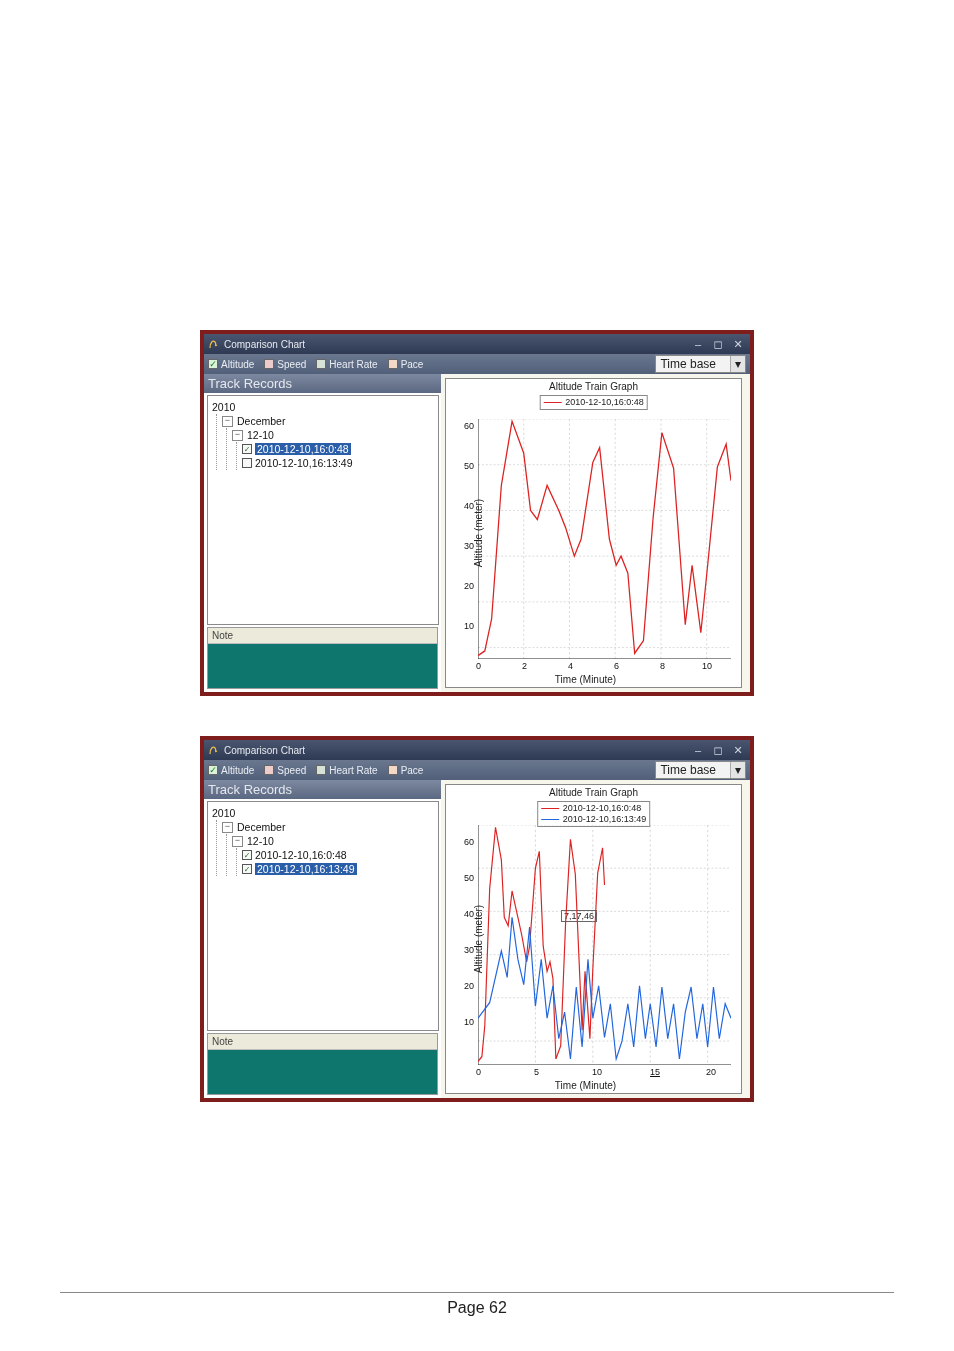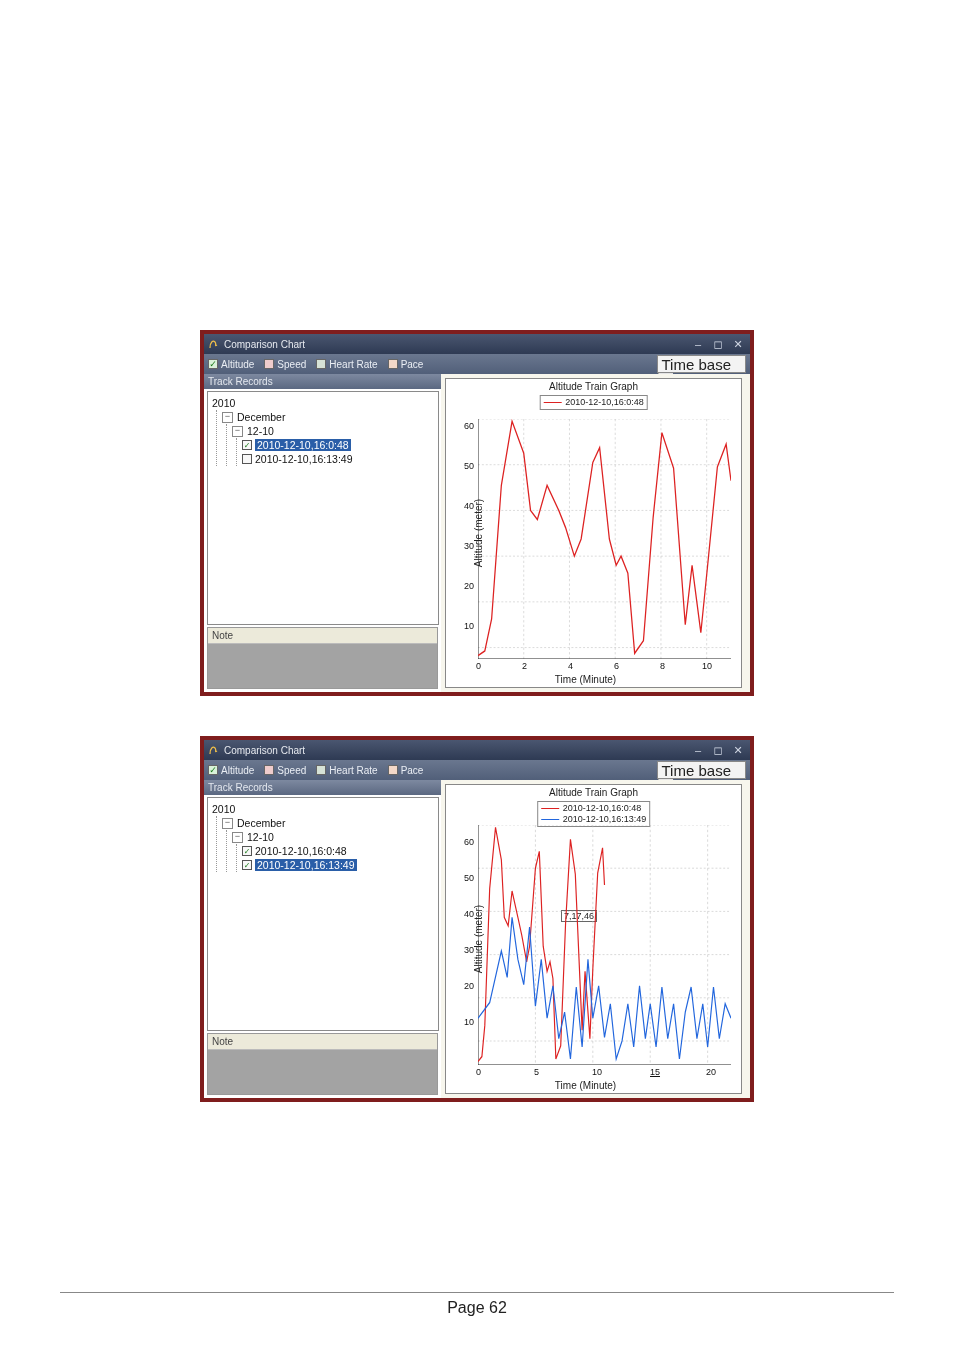--- a/index.html
+++ b/index.html
@@ -78,45 +78,44 @@
     box-sizing:border-box;
     display:flex; align-items:center; justify-content:center;
     font-size:9px; line-height:1;
   }
   .chk-box.green { background:#d9f2d9; color:#1a7a1a; }
   .chk-box.red    { background:#efcccc; }
   .chk-box.gray   { background:#d6e2d6; }
   .chk-box.orange { background:#f3d8c8; }
   .toolbar .spacer { flex:1; }
   .time-base {
-    display:flex; 
+    display:flex; align-items:center;
     background:#f3f3f3; border:1px solid #888;
     color:#222; height:16px;
-    font-size:15px;
-    flex-direction:column;
+    font-size:12px;
   }
   .time-base .tb-label { padding:0 14px 0 4px; }
   .time-base .tb-drop {
     width:14px; height:100%;
     border-left:1px solid #aaa;
     display:flex; align-items:center; justify-content:center;
     background:#e4e4e4;
   }
 
   
   .body-row { display:flex; }
   .left-pane {
     width: 237px;
     display:flex; flex-direction:column;
     font-size:10.5px;
     box-sizing:border-box;
   }
   .pane-label {
     background: linear-gradient(#7d89a0, #5b6881);
-    color:#e4e8ef; font-size:10px;
+    color:#e4e8ef; font-size:13px;
     padding:2px 4px;
   }
   .tree-box {
     flex:1;
     background:#fff;
     border:1px solid #8a8a8a;
     margin:2px 2px 2px 3px;
     padding:4px 4px;
     color:#111;
   }
@@ -139,21 +138,21 @@
     box-sizing:border-box;
     margin-right:3px;
     display:flex; align-items:center; justify-content:center;
     font-size:8px; color:#1a7a1a; background:#f8f8f8;
   }
   .selected-node {
     background:#2a5ea8; color:#fff; padding:0 2px;
   }
 
   .note-box {
-    background:#a3a3a3;
+    background:#0f766e;
     border:1px solid #999;
     margin:0 3px 3px 3px;
     height:60px;
   }
   .note-head {
     font-size:10px; color:#444;
     padding:2px 4px;
     border-bottom:1px solid #bbb;
     background:#eceada;
   }

